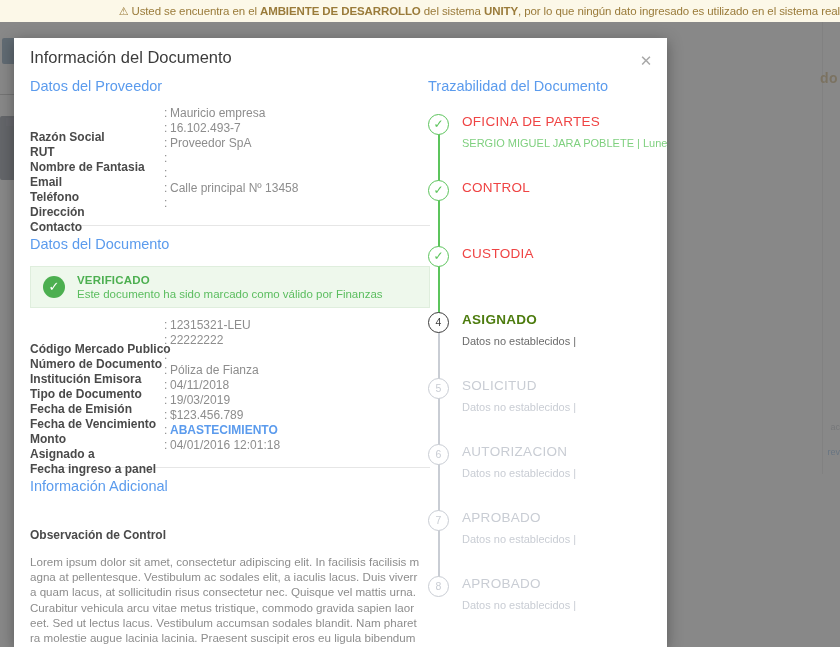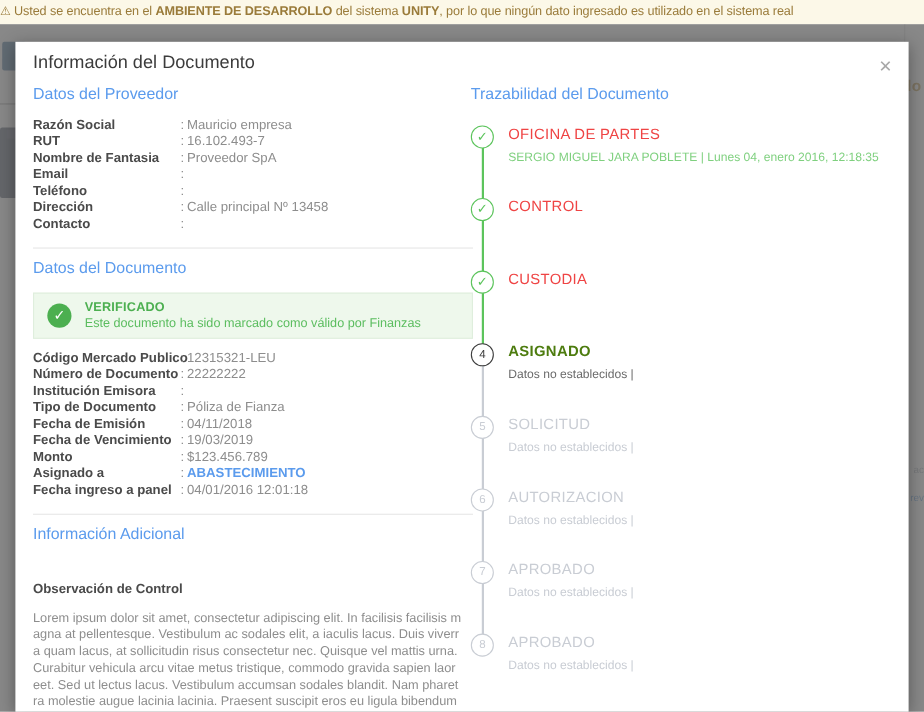--- a/index.html
+++ b/index.html
@@ -15,21 +15,21 @@
   
   .dev-banner {
     position: absolute;
     top: 0; left: 0;
     width: 840px;
     height: 22px;
     background: #fcf8e8;
     color: #9a7b3a;
     font-size: 11.5px;
     line-height: 22px;
-    text-align: left;
+    text-align: right;
     white-space: nowrap;
     letter-spacing: -0.1px;
   }
   .dev-banner .warn-ico { font-size: 11px; margin-right: 3px; }
   .dev-banner b { font-weight: bold; }
 
   
   .page-bg {
     position: absolute;
     top: 22px; left: 0;
@@ -93,21 +93,21 @@
     position: absolute;
     top: 22px; left: 0;
     width: 840px; height: 625px;
     background: rgba(110,110,110,0.82);
   }
 
   
   .modal {
     position: absolute;
     left: 14px; top: 38px;
-    width: 812px; height: 609px;
+    width: 653px; height: 609px;
     background: #ffffff;
     box-shadow: 0 3px 14px rgba(0,0,0,0.35);
     overflow: hidden;
   }
 
   .modal-title {
     position: absolute;
     left: 16px; top: 10px;
     font-size: 16.5px;
     color: #3c3c3c;
@@ -161,20 +161,21 @@
     font-size: 12px;
     line-height: 15px;
     margin-bottom: 0px;
     height: 15px;
   }
   .field-label {
     width: 134px;
     font-weight: bold;
     color: #4a4a4a;
     white-space: nowrap;
+    margin-top: 24px;
   }
   .field-sep { width: 6px; color: #8d8d8d; }
   .field-value {
     color: #8d8d8d;
     white-space: nowrap;
   }
   .field-value.link { color: #5b9bed; font-weight: bold; }
 
   
   .verified {

